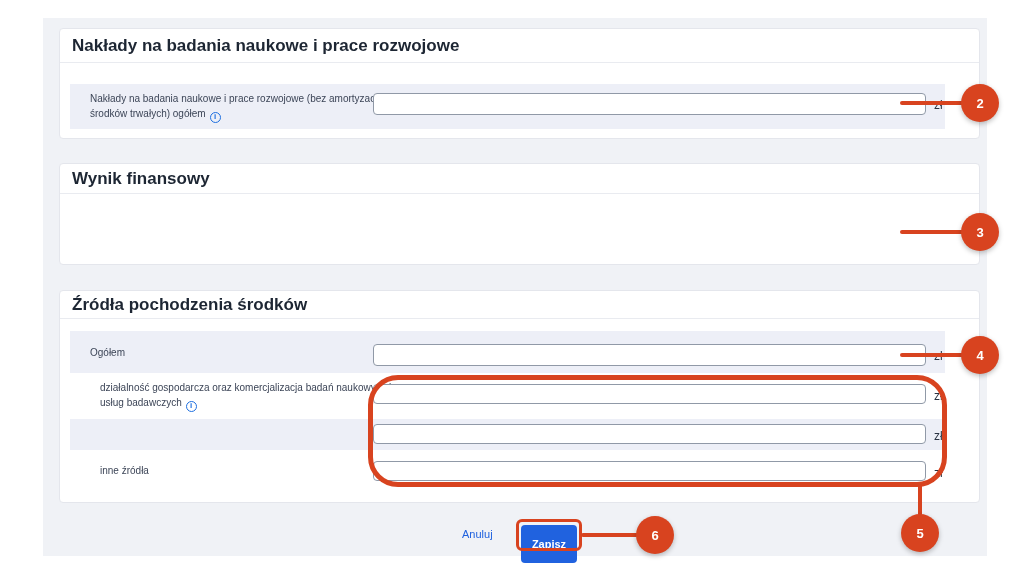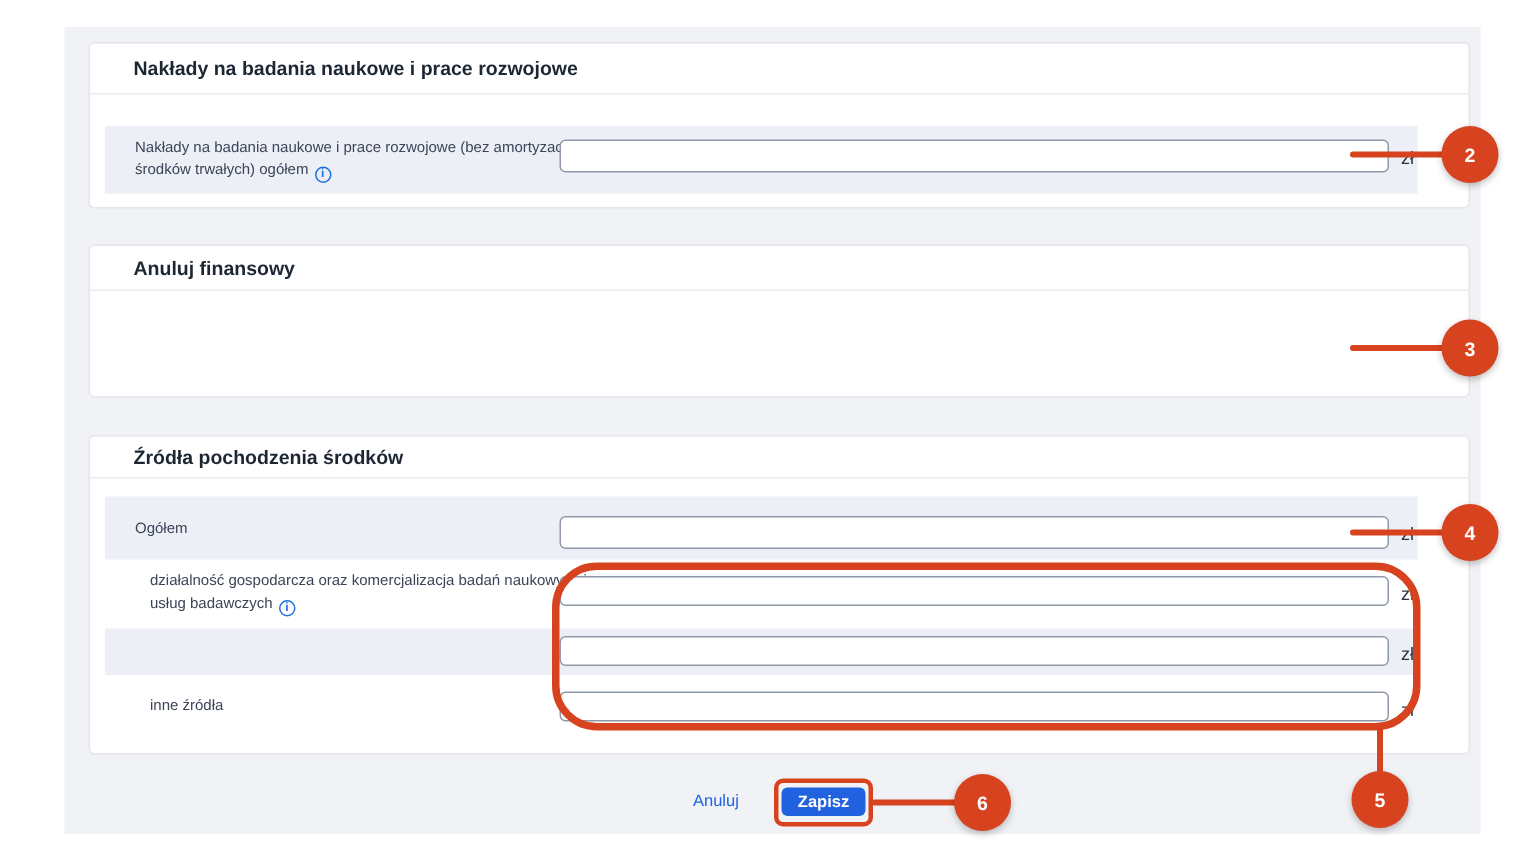--- a/index.html
+++ b/index.html
@@ -8,21 +8,21 @@
 
   .panel { position:absolute; left:43px; top:18px; width:944px; height:538px; background:#f0f2f6; }
 
   .card { position:absolute; left:59px; width:921px; background:#ffffff;
     border:1px solid #e4e6ec; border-radius:4px; }
   #card1 { top:28px;  height:111px; }
   #card2 { top:163px; height:102px; }
   #card3 { top:290px; height:213px; }
 
   .card-header { border-bottom:1px solid #e9ebf0; display:flex; align-items:center;
-    padding-left:29px; font-weight:bold; font-size:13px; color:#1d2633; }
+    padding-left:12px; font-weight:bold; font-size:17px; color:#1d2633; }
   #card1 .card-header { height:34px; }
   #card2 .card-header { height:30px; }
   #card3 .card-header { height:28px; }
 
   .row { position:absolute; left:10px; width:875px; }
   .row.shade { background:#edeff7; }
 
   .flabel { position:absolute; font-size:10px; color:#3c4557; line-height:1.5; }
   .flabel.main { left:20px; }
   .flabel.sub  { left:30px; }
@@ -35,21 +35,21 @@
   .tinput { position:absolute; left:303px; width:553px; background:#ffffff;
     border:1px solid #9099a7; border-radius:4px; font-size:11px; padding:0 6px;
     color:#1d2633; outline:none; }
   .h22 { height:22px; } .h20 { height:20px; }
 
   .suffix { position:absolute; left:864px; font-size:12px; color:#2a3342; }
 
   .cancel-btn { position:absolute; left:462px; top:528px; background:none; border:none;
     color:#2062df; font-size:11px; font-weight:normal; cursor:pointer;
     font-family:"Liberation Sans", sans-serif; }
-  .save-btn { position:absolute; left:521px; top:525px; width:56px; height:19px;
+  .save-btn { position:absolute; left:521px; top:525px; width:56px; height:38px;
     background:#2062df; color:#ffffff; border:none; border-radius:4px;
     font-size:11px; font-weight:bold; display:flex; align-items:center; justify-content:center;
     cursor:pointer; font-family:"Liberation Sans", sans-serif; }
 
   
   .ann-line { position:absolute; background:#d8431f; border-radius:2px; }
   #line2 { left:900px; top:101px; width:64px; height:4px; }
   #line3 { left:900px; top:230px; width:64px; height:4px; }
   #line4 { left:900px; top:353px; width:64px; height:4px; }
   #line5 { left:918px; top:484px; width:4px; height:32px; }
@@ -78,21 +78,21 @@
 <section class="card" id="card1">
   <div class="card-header">Nakłady na badania naukowe i prace rozwojowe</div>
   <div class="row shade" style="top:55px; height:45px;">
     <div class="flabel main" style="top:7px; width:292px;"><span>Nakłady na badania naukowe i prace rozwojowe (bez amortyzacji środków trwałych) ogółem</span><span class="info">i</span></div>
     <input class="tinput h22" style="top: 9px;" value="">
     <span class="suffix" style="top:14px;">zł</span>
   </div>
 </section>
 
 <section class="card" id="card2">
-  <div class="card-header">Anuluj finansowy</div>
+  <div class="card-header">Wynik finansowy</div>
 </section>
 
 <section class="card" id="card3">
   <div class="card-header">Źródła pochodzenia środków</div>
 
   <div class="row shade" style="top:40px; height:42px;">
     <div class="flabel main" style="top:14px;"><span>Ogółem</span></div>
     <input class="tinput h22" style="top: 13px;" value="">
     <span class="suffix" style="top:18px;">zł</span>
   </div>

